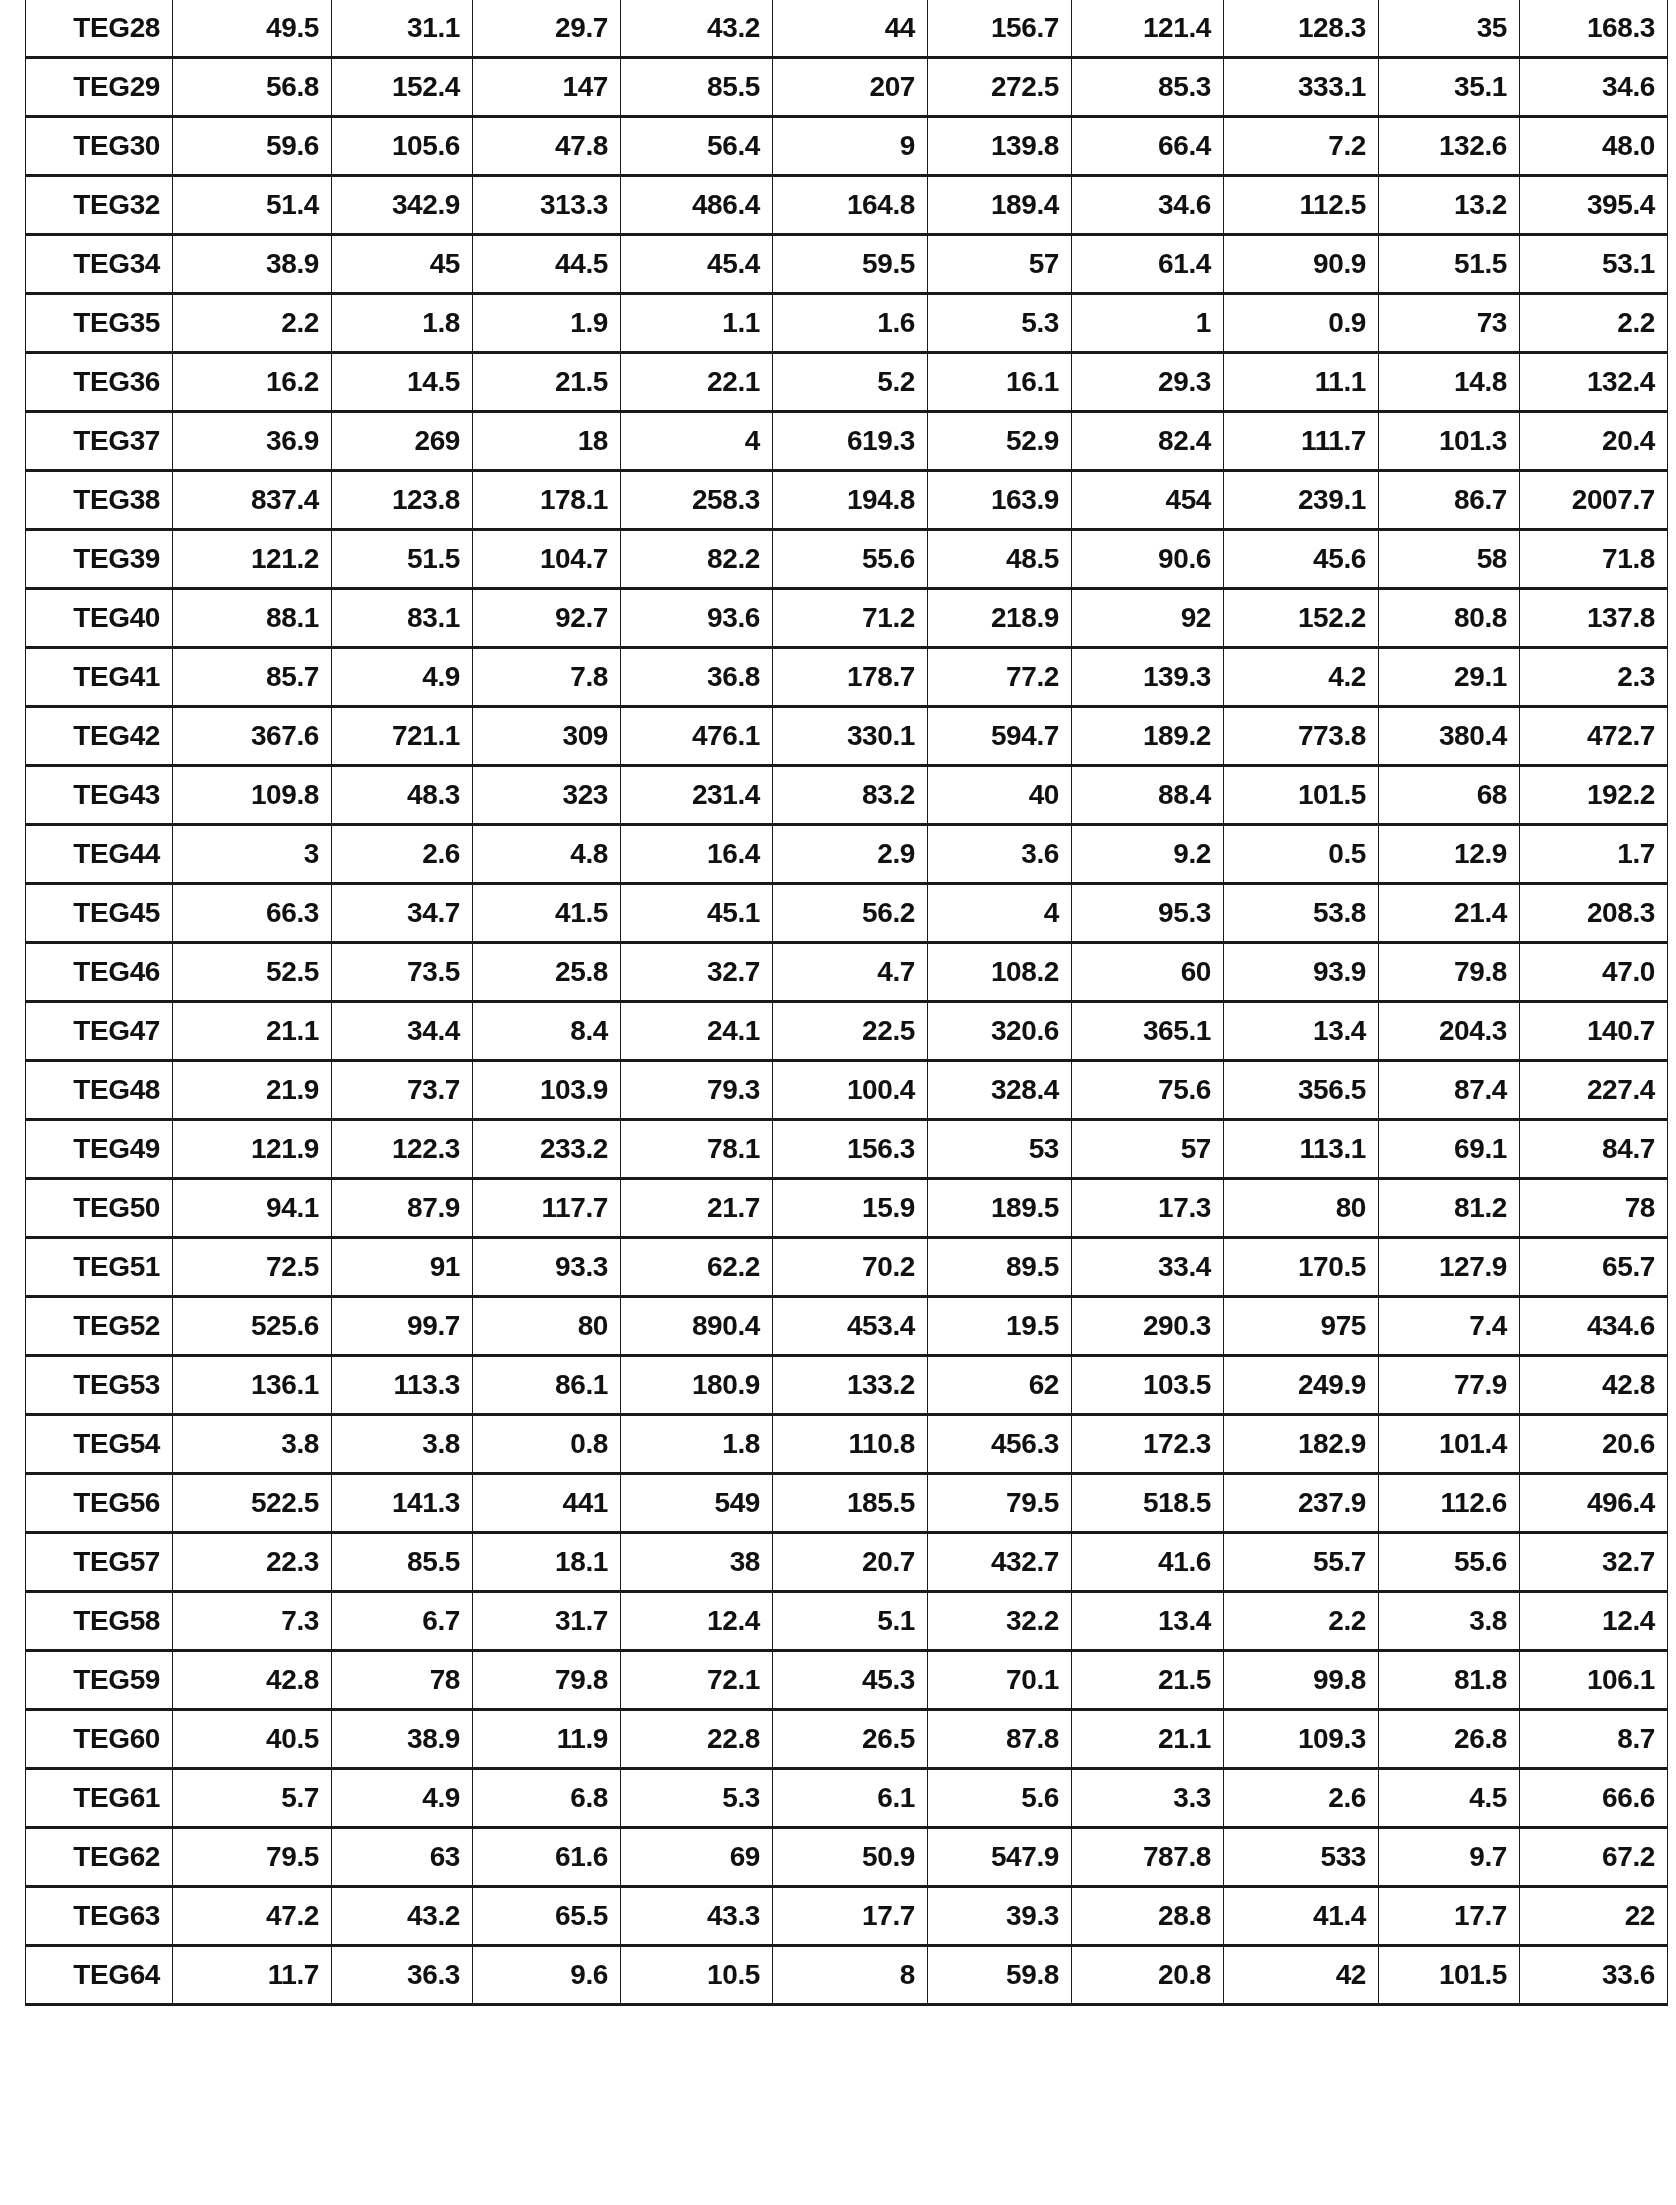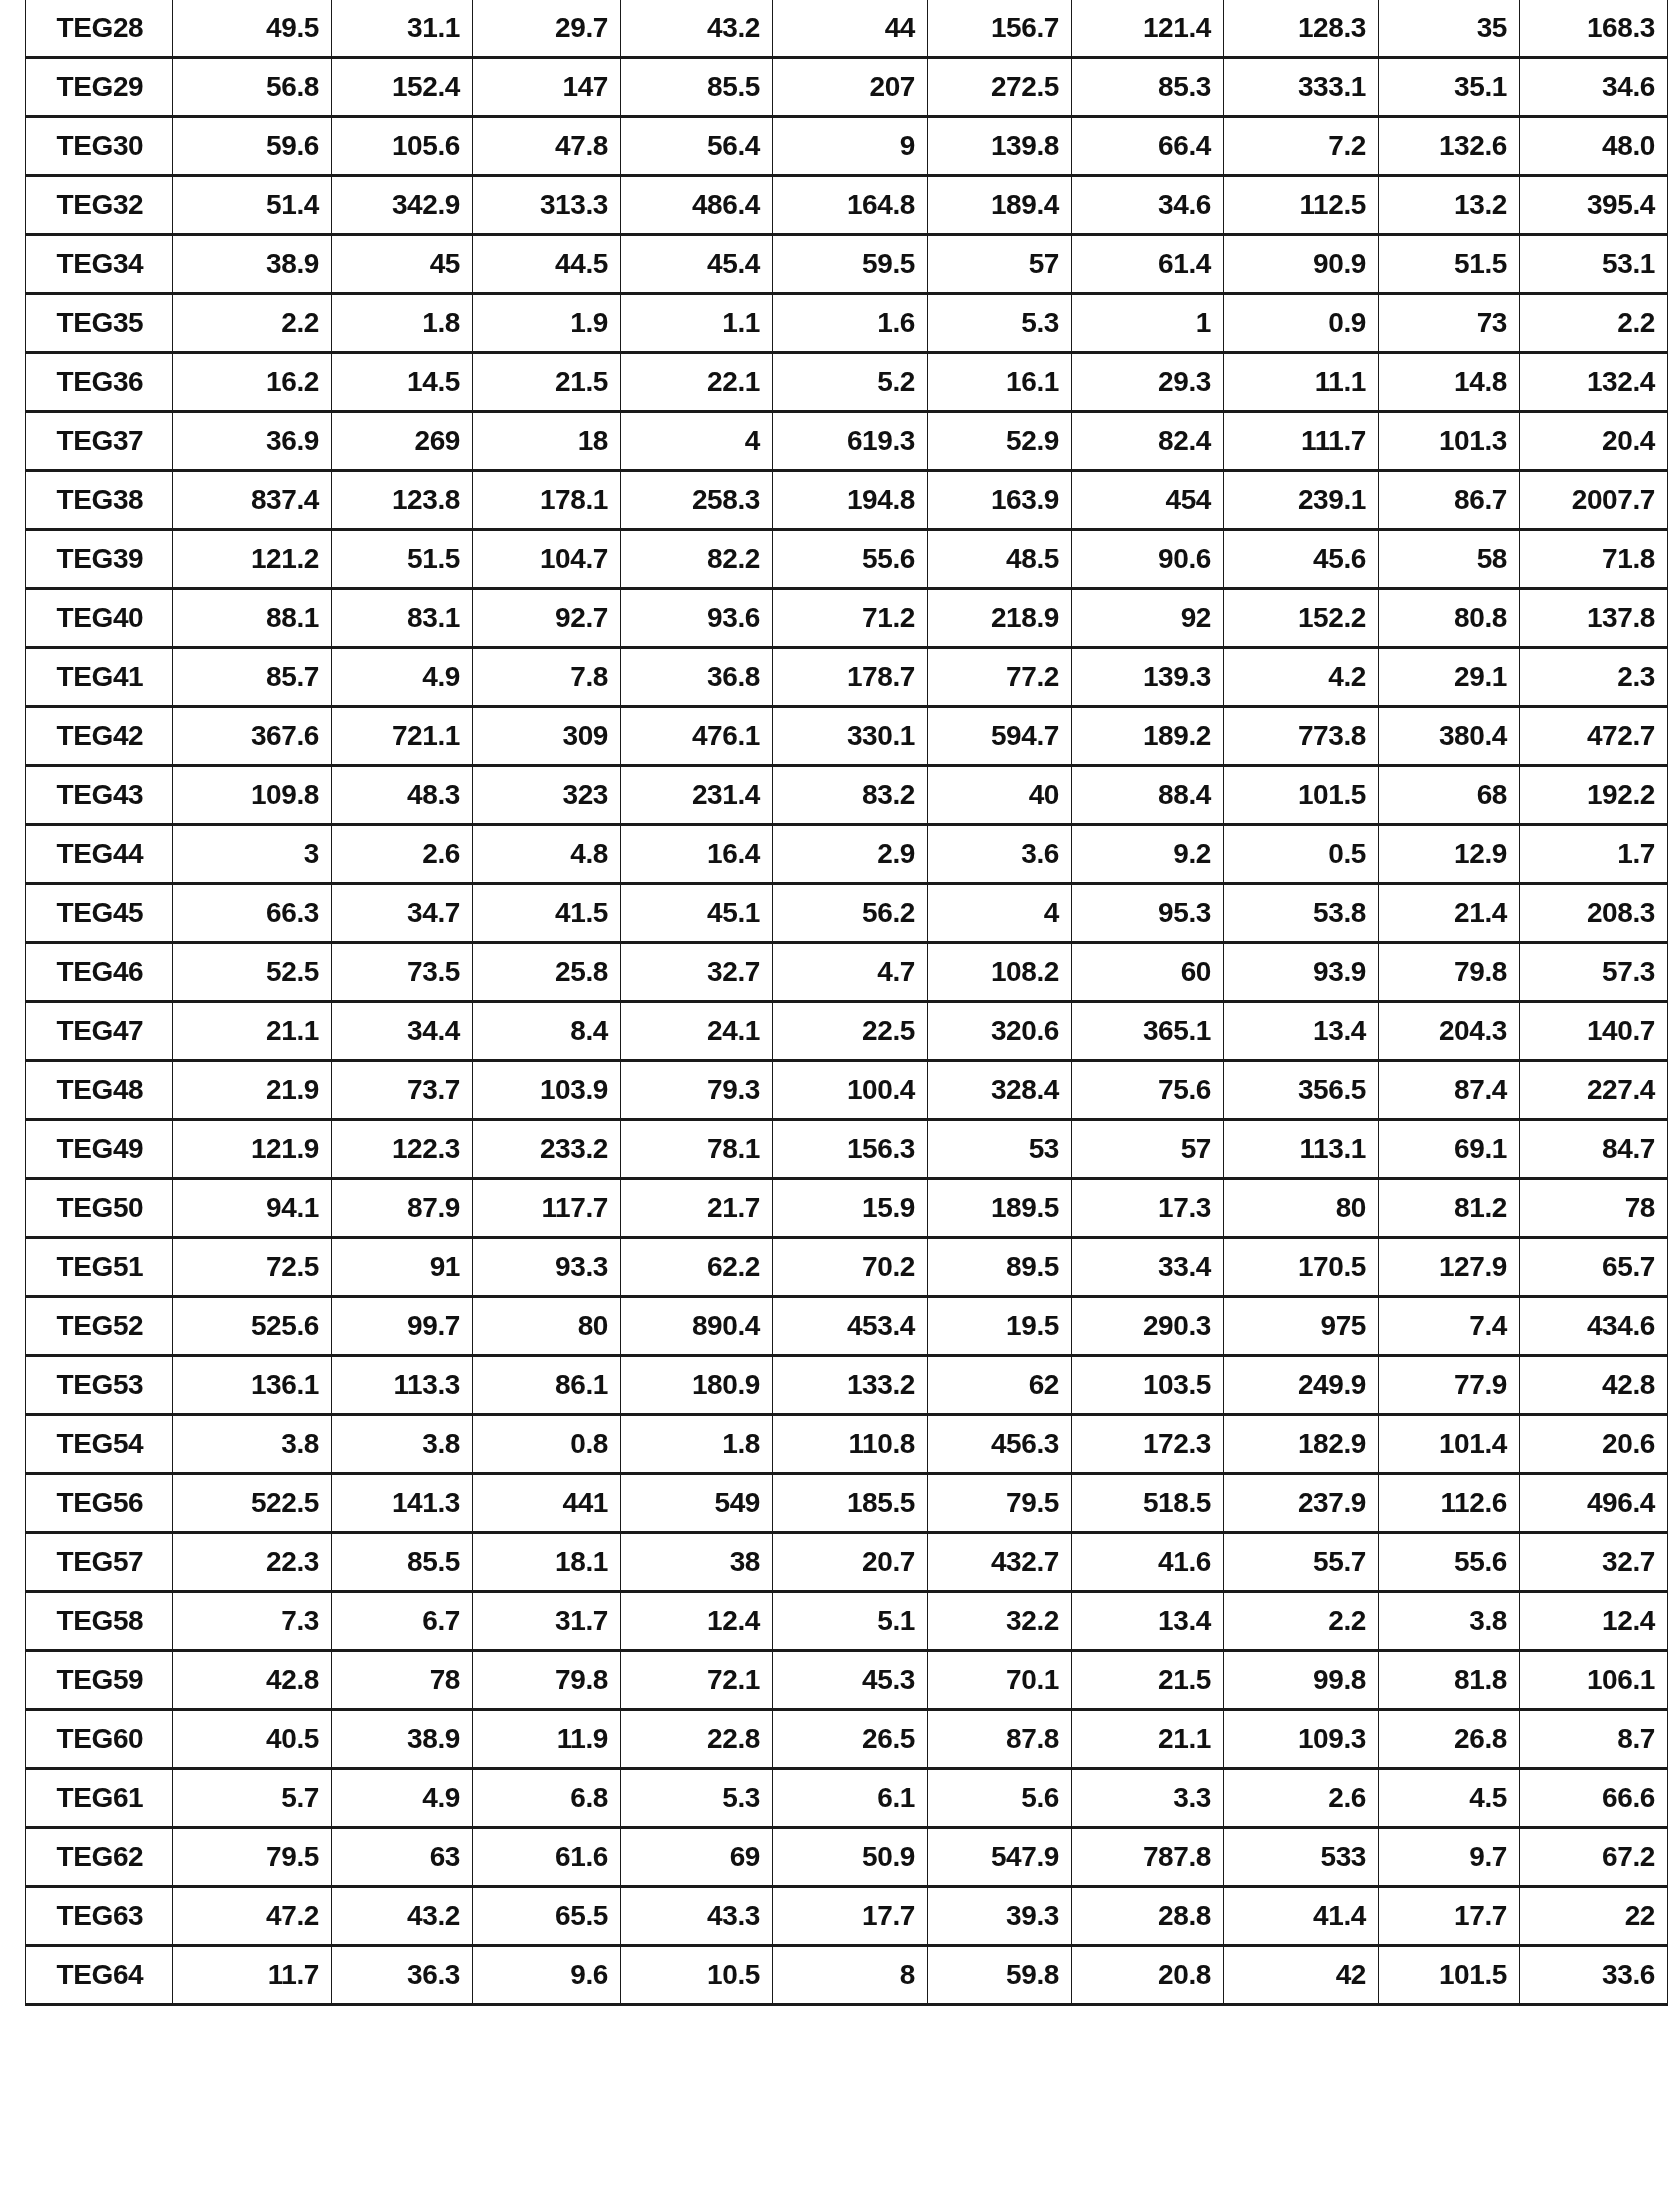--- a/index.html
+++ b/index.html
@@ -18,21 +18,21 @@
     border-left:1.7px solid #1a1a1a;
     border-right:1.7px solid #1a1a1a;
     border-bottom:3.4px solid #1a1a1a;
     padding:0 12px 0 8.6px;
     text-align:right;
     vertical-align:middle;
     white-space:nowrap;
     letter-spacing:-0.4px;
   }
   table.data tr:first-child td { border-top:none; }
-  table.data td.label { text-align:center; padding-left:13.8px; }
+  table.data td.label { text-align:right; padding-left:13.8px; }
 </style>
 </head>
 <body>
 
 <table class="data">
   <colgroup>
     <col style="width:147px">
     <col style="width:159px">
     <col style="width:141px">
     <col style="width:148px">
@@ -257,21 +257,21 @@
         <td class="label">TEG46</td>
         <td>52.5</td>
         <td>73.5</td>
         <td>25.8</td>
         <td>32.7</td>
         <td>4.7</td>
         <td>108.2</td>
         <td>60</td>
         <td>93.9</td>
         <td>79.8</td>
-        <td>57.3</td>
+        <td>47.0</td>
       </tr>
       <tr>
         <td class="label">TEG47</td>
         <td>21.1</td>
         <td>34.4</td>
         <td>8.4</td>
         <td>24.1</td>
         <td>22.5</td>
         <td>320.6</td>
         <td>365.1</td>

